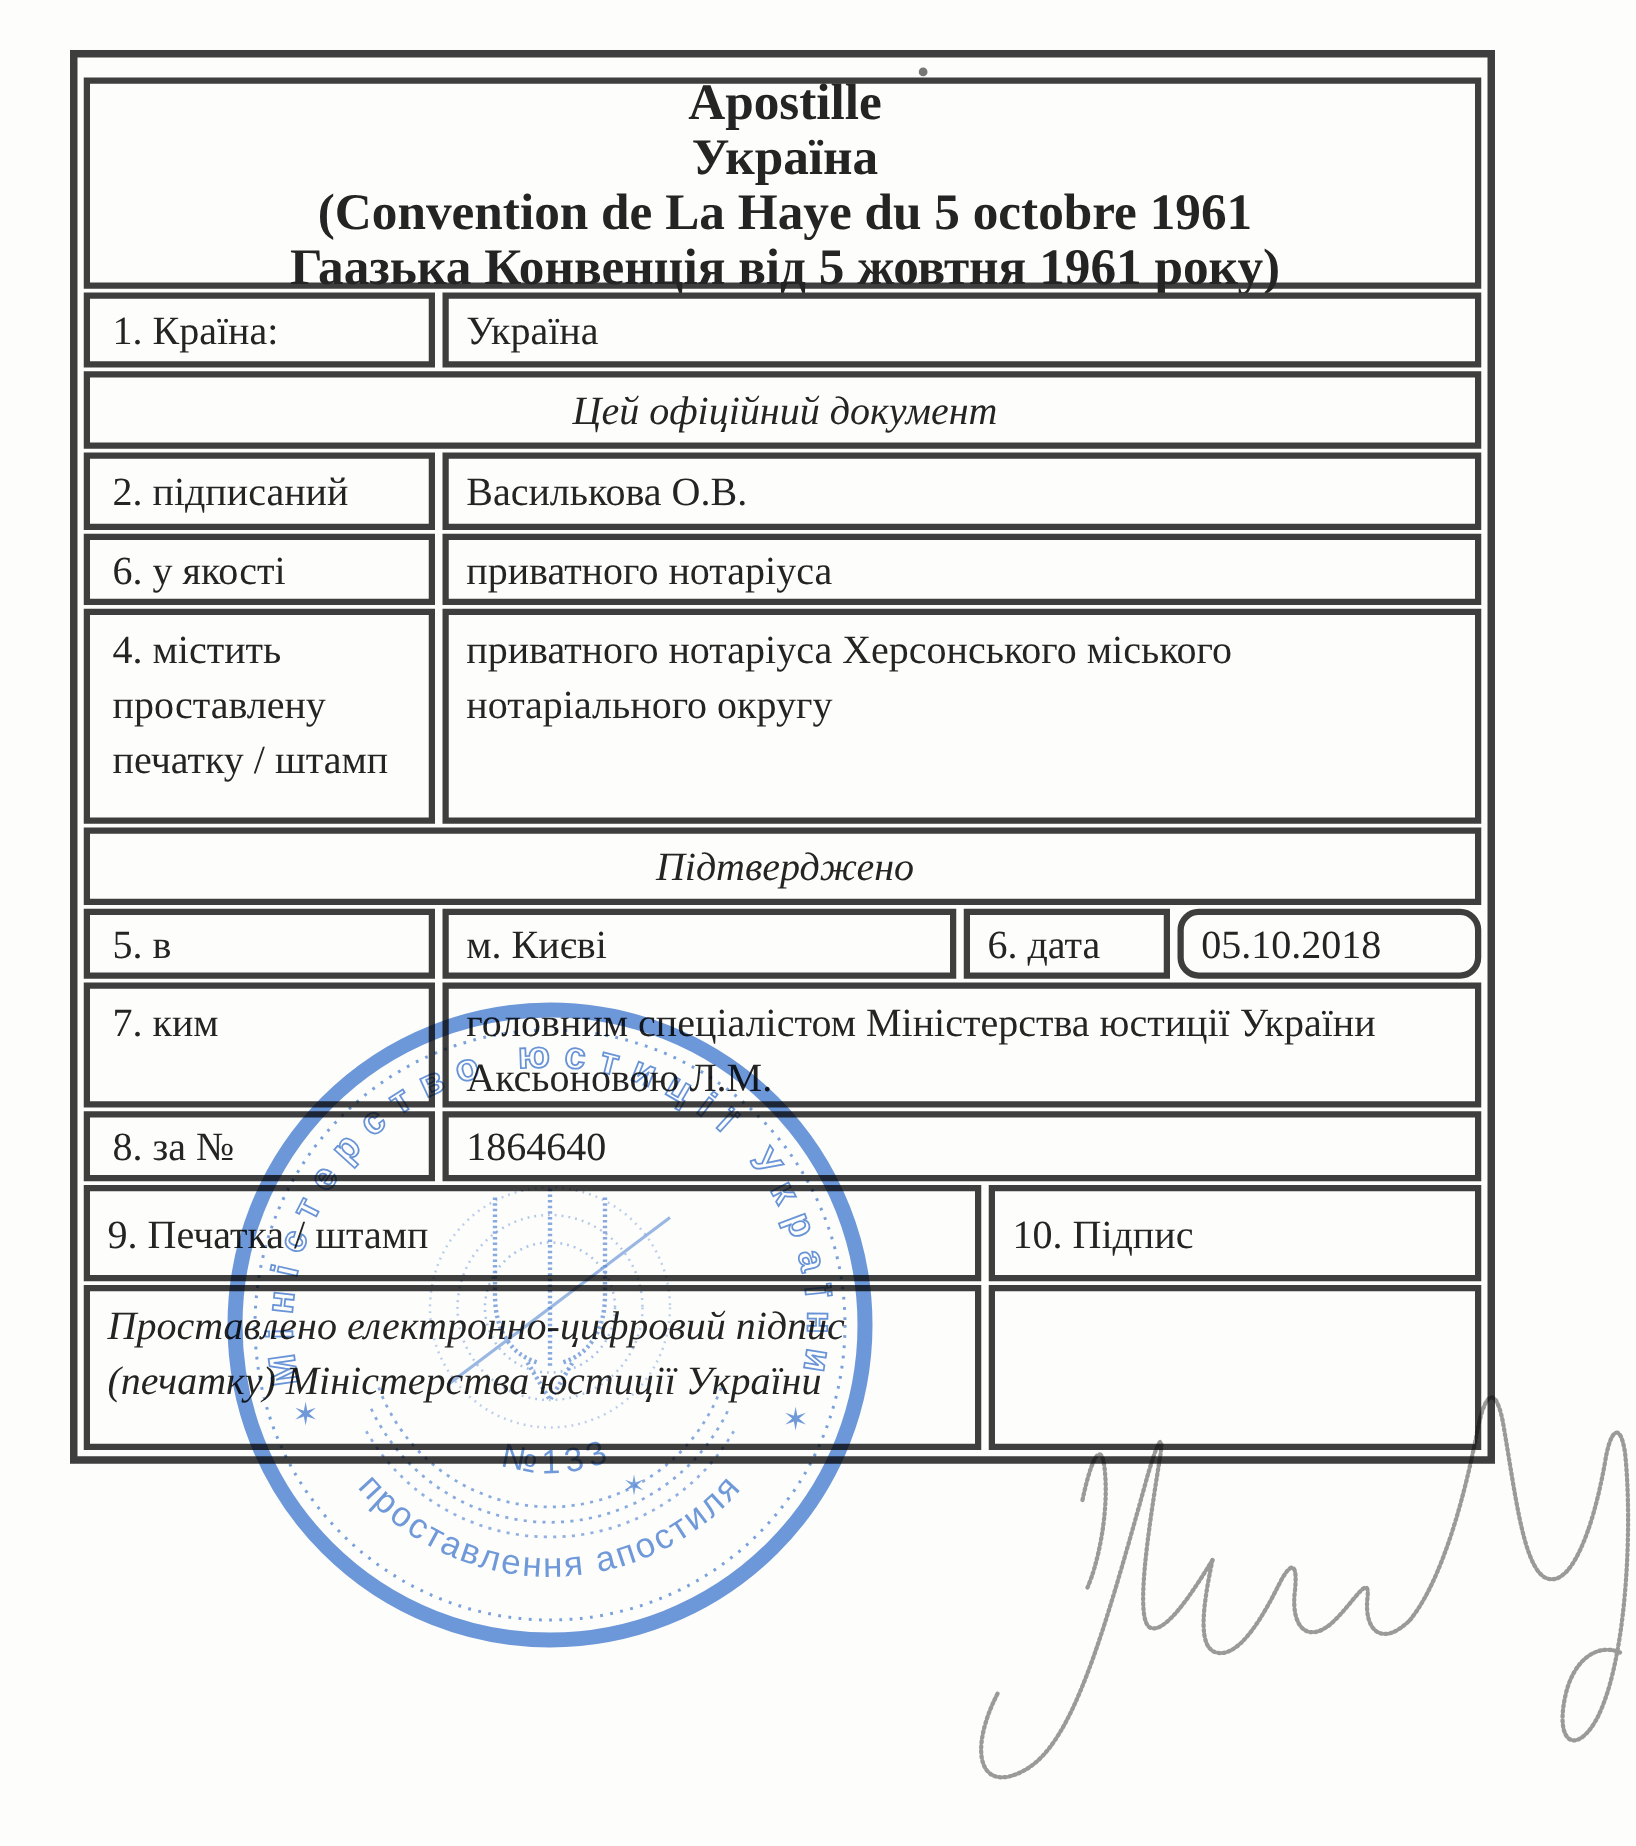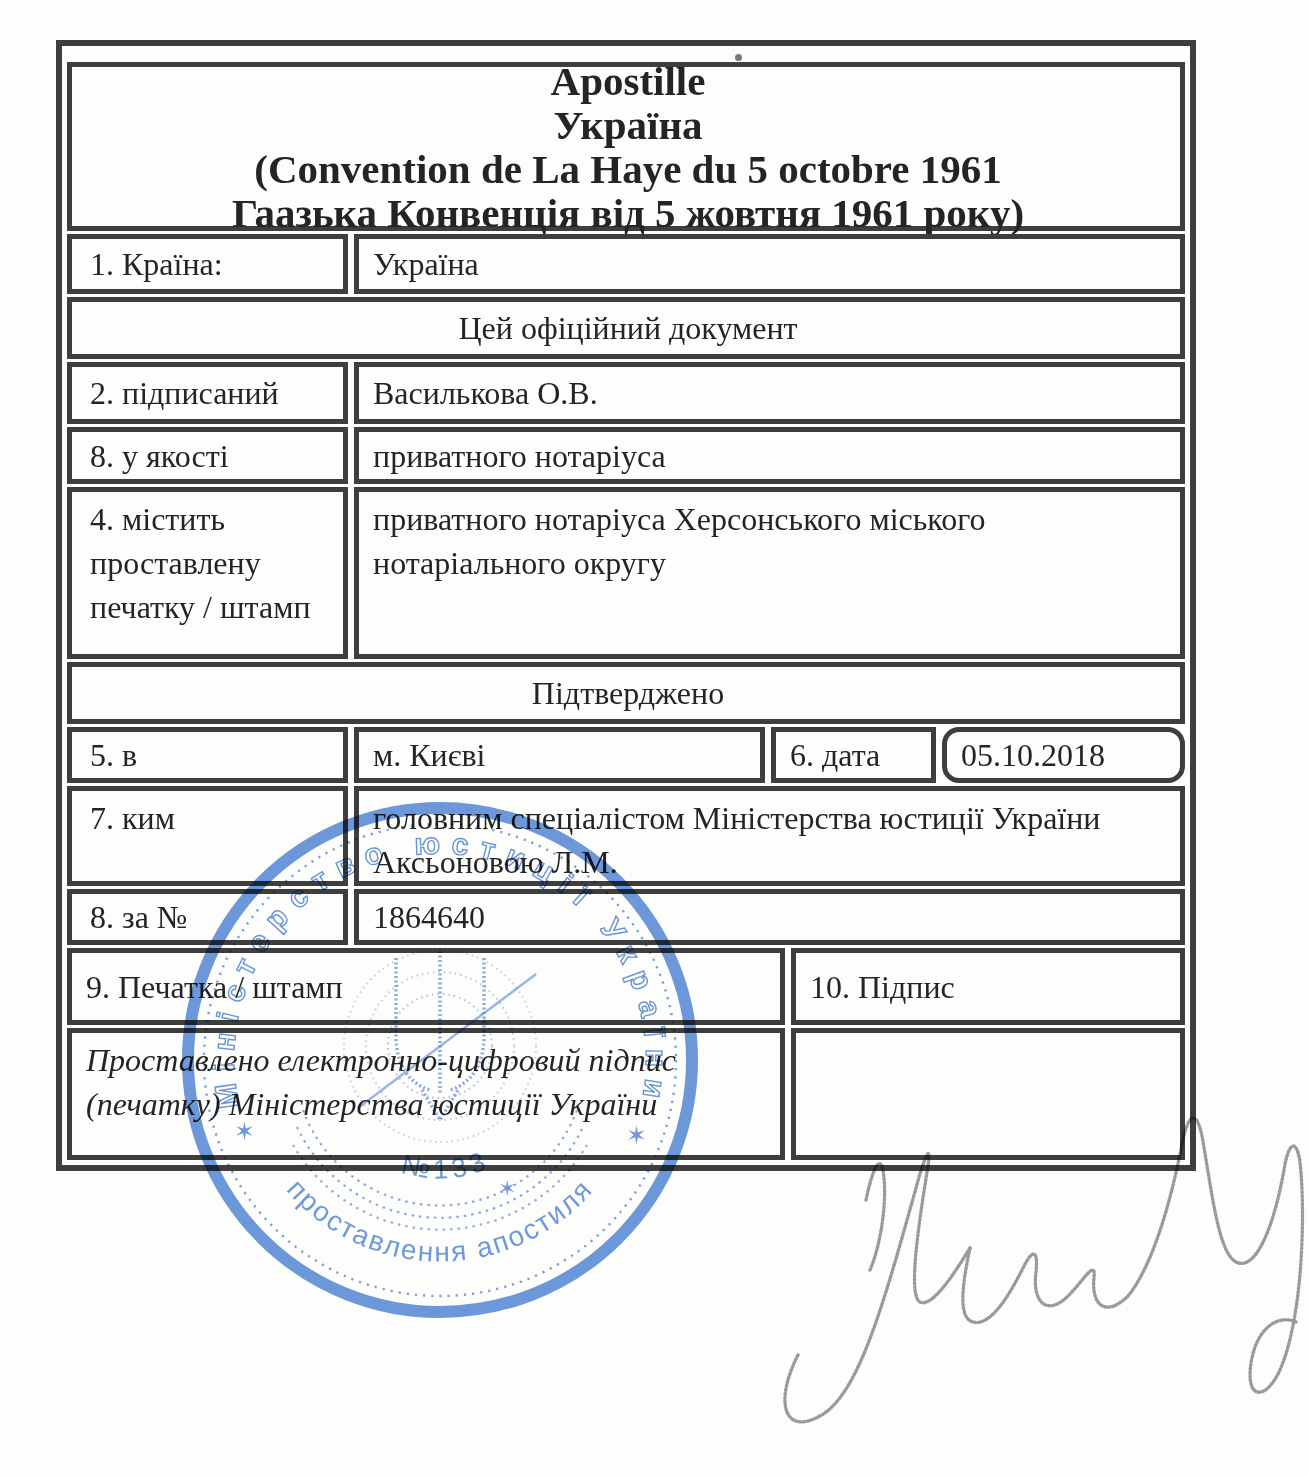--- a/index.html
+++ b/index.html
@@ -19,21 +19,21 @@
   .row{display:flex;gap:6px;}
   .cell{
     box-sizing:border-box;border:5px solid #3e3e3e;background:rgba(255,255,255,.0);
     display:flex;align-items:center;
     font-size:32px;line-height:44px;
     padding:0 10px 0 14px;
   }
   .cell.label{flex:0 0 281px;padding-left:18px;}
   .cell.grow{flex:1 1 auto;}
   .cell.top{align-items:flex-start;padding-top:5px;}
-  .cell.center{justify-content:center;text-align:center;}
+  .cell.center{justify-content:center;text-align:center;font-style:italic;}
   .cell.empty{padding:0;}
   .r-header{height:180px;}
   .r-h60{height:60px;}
   .r-h62{height:62px;}
   .r-h57{height:57px;}
   .r-h172{height:172px;}
   .r-h56{height:56px;}
   .r-h100{height:100px;}
   .r-h77{height:77px;}
   .r-h148{height:132px;font-style:italic;}
@@ -80,21 +80,21 @@
   <div class="row r-h62">
     <div class="cell grow center">Цей офіційний документ</div>
   </div>
 
   <div class="row r-h62">
     <div class="cell label">2. підписаний</div>
     <div class="cell grow">Василькова О.В.</div>
   </div>
 
   <div class="row r-h57">
-    <div class="cell label">8. у якості</div>
+    <div class="cell label">6. у якості</div>
     <div class="cell grow">приватного нотаріуса</div>
   </div>
 
   <div class="row r-h172">
     <div class="cell label top">4. містить проставлену печатку / штамп</div>
     <div class="cell grow top">приватного нотаріуса Херсонського міського нотаріального округу</div>
   </div>
 
   <div class="row r-h62">
     <div class="cell grow center">Підтверджено</div>

